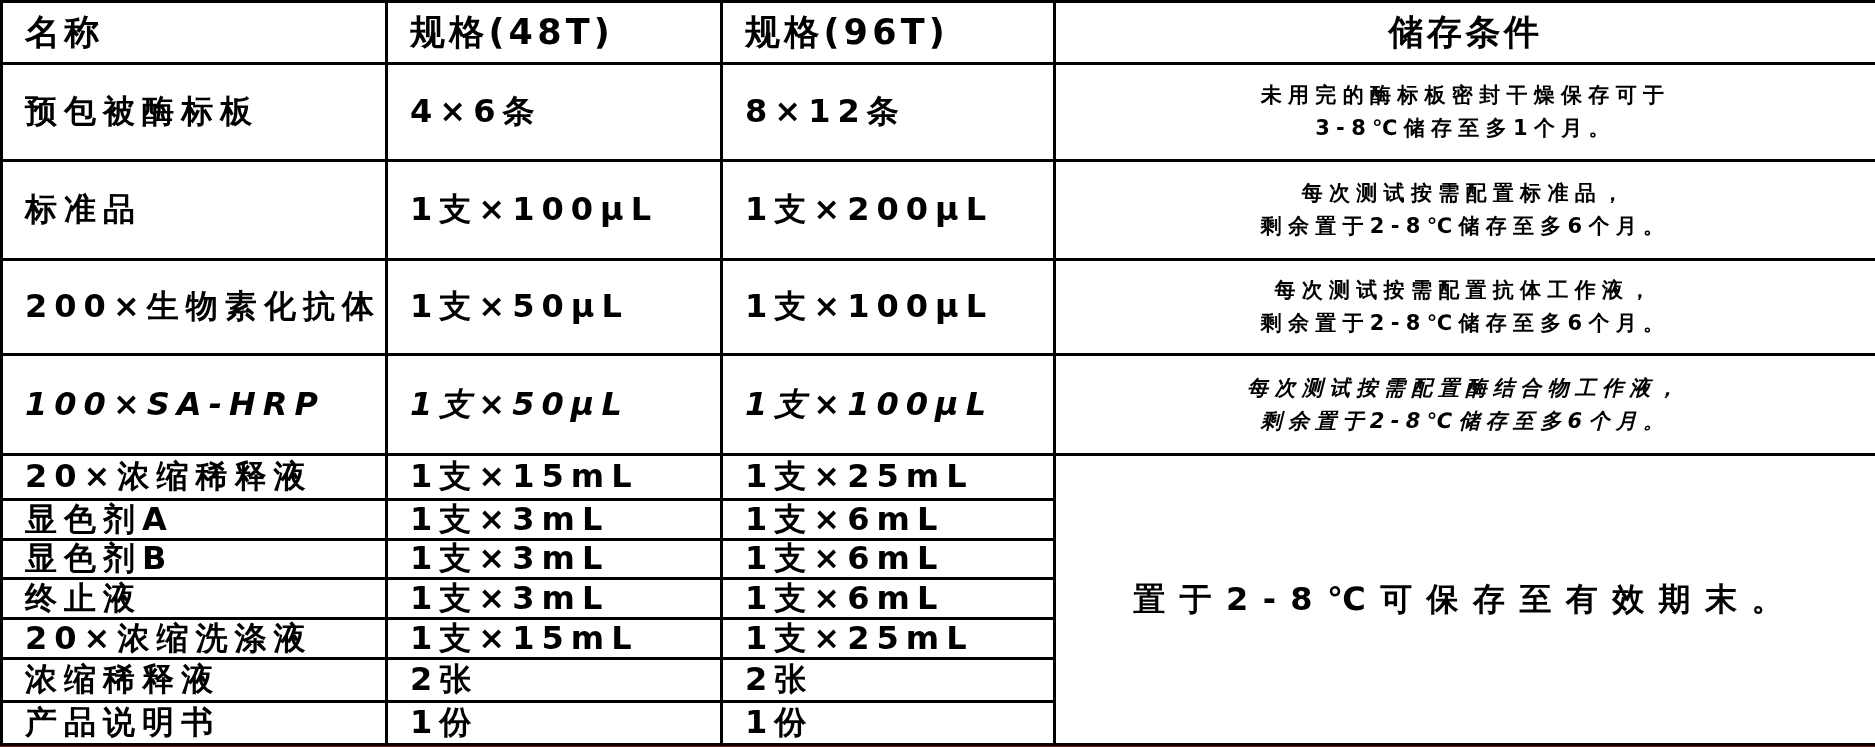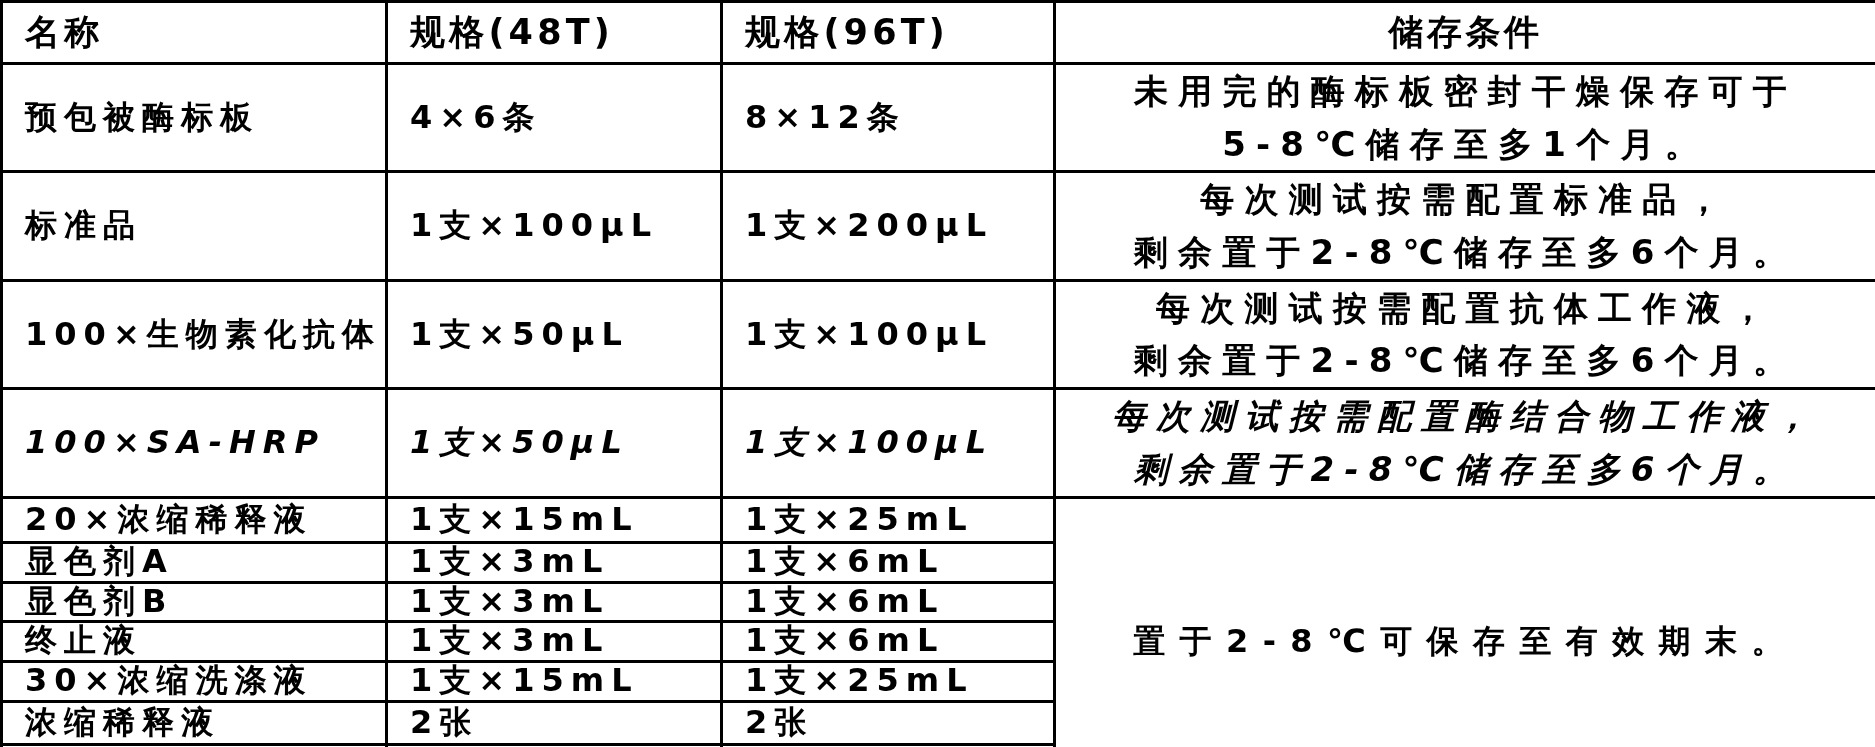--- a/index.html
+++ b/index.html
@@ -68,21 +68,21 @@
   td.c-left {
     text-align: left;
     font-size: 32px;
     letter-spacing: 0.22em;
     padding: 0 0 0 22px;
     white-space: nowrap;
     line-height: 1.05;
   }
   td.c-store {
     text-align: center;
-    font-size: 34px;
+    font-size: 21px;
     letter-spacing: 0.30em;
     padding: 0 6px;
     line-height: 1.55;
   }
   td.c-store .line {
     white-space: nowrap;
   }
   td.c-store-merged {
     text-align: center;
     font-size: 32px;
@@ -110,36 +110,36 @@
       <th class="h-left">规格(96T)</th>
       <th class="h-center">储存条件</th>
     </tr>
 
     <tr class="tall-1">
       <td class="c-left">预包被酶标板</td>
       <td class="c-left">4×6条</td>
       <td class="c-left">8×12条</td>
       <td class="c-store">
         <div class="line">未用完的酶标板密封干燥保存可于</div>
-        <div class="line">5-8℃储存至多1个月。</div>
+        <div class="line">3-8℃储存至多1个月。</div>
       </td>
     </tr>
 
     <tr class="tall-2">
       <td class="c-left">标准品</td>
       <td class="c-left">1支×100µL</td>
       <td class="c-left">1支×200µL</td>
       <td class="c-store">
         <div class="line">每次测试按需配置标准品，</div>
         <div class="line">剩余置于2-8℃储存至多6个月。</div>
       </td>
     </tr>
 
     <tr class="tall-3">
-      <td class="c-left">100×生物素化抗体</td>
+      <td class="c-left">200×生物素化抗体</td>
       <td class="c-left">1支×50µL</td>
       <td class="c-left">1支×100µL</td>
       <td class="c-store">
         <div class="line">每次测试按需配置抗体工作液，</div>
         <div class="line">剩余置于2-8℃储存至多6个月。</div>
       </td>
     </tr>
 
     <tr class="tall-4">
       <td class="c-left">100×SA-HRP</td>
@@ -170,21 +170,21 @@
       <td class="c-left">1支×6mL</td>
     </tr>
 
     <tr class="short-4">
       <td class="c-left">终止液</td>
       <td class="c-left">1支×3mL</td>
       <td class="c-left">1支×6mL</td>
     </tr>
 
     <tr class="short-5">
-      <td class="c-left">30×浓缩洗涤液</td>
+      <td class="c-left">20×浓缩洗涤液</td>
       <td class="c-left">1支×15mL</td>
       <td class="c-left">1支×25mL</td>
     </tr>
 
     <tr class="short-6">
       <td class="c-left">浓缩稀释液</td>
       <td class="c-left">2张</td>
       <td class="c-left">2张</td>
     </tr>
 

